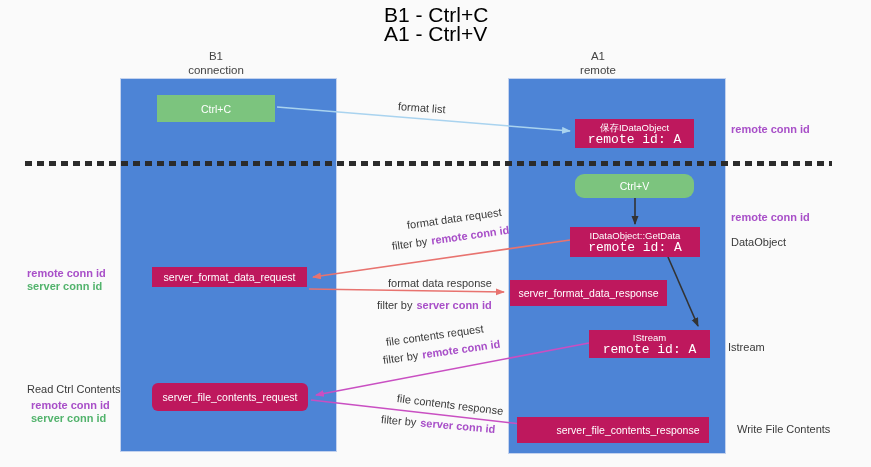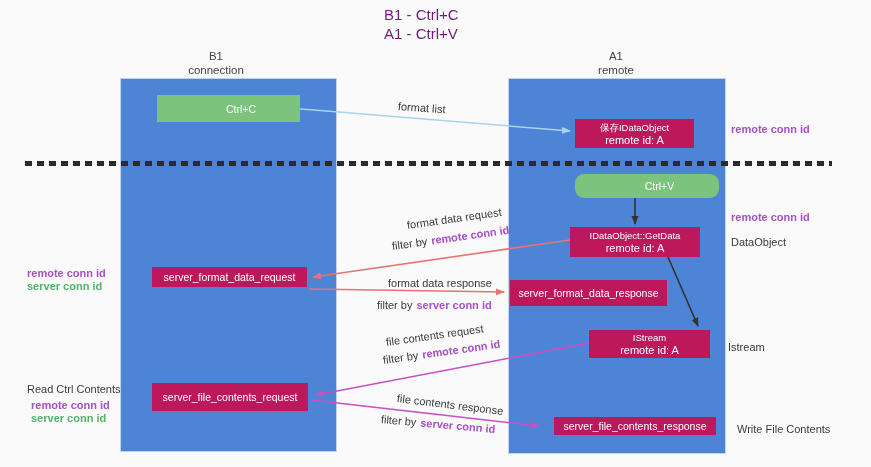--- a/index.html
+++ b/index.html
@@ -4,37 +4,37 @@
 <style>
   html,body{margin:0;padding:0;background:#fafafa;}
   #canvas{
     position:relative;width:871px;height:467px;overflow:hidden;
     background:#fafafa;
     font-family:"Liberation Sans","DejaVu Sans",sans-serif;
     color:#3a3a3a;
   }
   .abs{position:absolute;}
   .title{
-    left:384px;top:5px;font-size:15px;line-height:19px;color:#701a75;
+    left:384px;top:5px;font-size:21px;line-height:19px;color:#000000;
     white-space:nowrap;z-index:3;
   }
   .colhdr{top:49px;font-size:11.5px;line-height:14px;text-align:center;color:#444;z-index:3;}
   .lane{background:#4d84d6;border:1px solid #c3d2ee;z-index:1;}
   .dashline{
     left:25px;top:161px;width:807px;height:5px;z-index:2;
     background:repeating-linear-gradient(90deg,#2b2b2b 0 7px,transparent 7px 12px);
   }
   .node{
     z-index:3;display:flex;flex-direction:column;align-items:center;justify-content:center;
     text-align:center;color:#fff;white-space:nowrap;
   }
-  .node.green{background:#7cc47e;font-size:10.5px;padding-left:25px;}
+  .node.green{background:#7cc47e;font-size:10.5px;}
   .node.orange{background:#be185d;font-size:10.5px;}
   .node .sub{font-size:9.5px;line-height:12px;}
-  .node .sub2{font-size:11px;line-height:12px;}
+  .node .sub2{font-size:13px;line-height:12px;font-family:Liberation Mono, monospace;}
   .sidelbl{z-index:3;font-size:11px;white-space:nowrap;}
   .purple{color:#a84fc8;font-weight:bold;}
   .greentx{color:#52b36c;font-weight:bold;}
   .plain{color:#3a3a3a;}
   .flowlbl{
     z-index:3;font-size:11px;color:#3a3a3a;white-space:nowrap;
     transform-origin:0 50%;display:flex;gap:4px;align-items:baseline;
   }
   svg.arrows{position:absolute;left:0;top:0;z-index:2;}
 </style>
@@ -45,21 +45,21 @@
 
   <div class="abs title">
     <div>B1 - Ctrl+C</div>
     <div>A1 - Ctrl+V</div>
   </div>
 
   <div class="abs colhdr" style="left:120px;width:192px;">
     <div>B1</div>
     <div>connection</div>
   </div>
-  <div class="abs colhdr" style="left:508px;width:216px;">
+  <div class="abs colhdr" style="left:490px;width:216px;">
     <div>A1</div>
     <div>remote</div>
   </div>
 
   <div class="abs lane" style="left:120px;top:78px;width:215px;height:372px;"></div>
   <div class="abs lane" style="left:508px;top:78px;width:216px;height:374px;"></div>
 
   <div class="abs dashline"></div>
 
   <svg class="arrows" width="871" height="467" viewBox="0 0 871 467">
@@ -110,25 +110,25 @@
 
   <div class="abs node orange" style="left:510px;top:280px;width:157px;height:26px;">
     <span>server_format_data_response</span>
   </div>
 
   <div class="abs node orange" style="left:589px;top:330px;width:121px;height:28px;">
     <span class="sub">IStream</span>
     <span class="sub2">remote id: A</span>
   </div>
 
-  <div class="abs node orange" style="left:152px;top:383px;width:156px;height:28px;">
+  <div class="abs node orange" style="left:152px;top:383px;width:156px;height:28px;border-radius:6px;">
     <span>server_file_contents_request</span>
   </div>
 
-  <div class="abs node orange" style="left:554px;top:417px;width:162px;height:18px;">
+  <div class="abs node orange" style="left:517px;top:417px;width:162px;height:26px;padding-left:30px;">
     <span>server_file_contents_response</span>
   </div>
 
   <div class="abs sidelbl purple" style="left:731px;top:123px;">remote conn id</div>
   <div class="abs sidelbl purple" style="left:731px;top:211px;">remote conn id</div>
   <div class="abs sidelbl plain" style="left:731px;top:236px;">DataObject</div>
   <div class="abs sidelbl plain" style="left:728px;top:341px;">Istream</div>
   <div class="abs sidelbl plain" style="left:737px;top:423px;">Write File Contents</div>
 
   <div class="abs sidelbl purple" style="left:27px;top:267px;">remote conn id</div>

